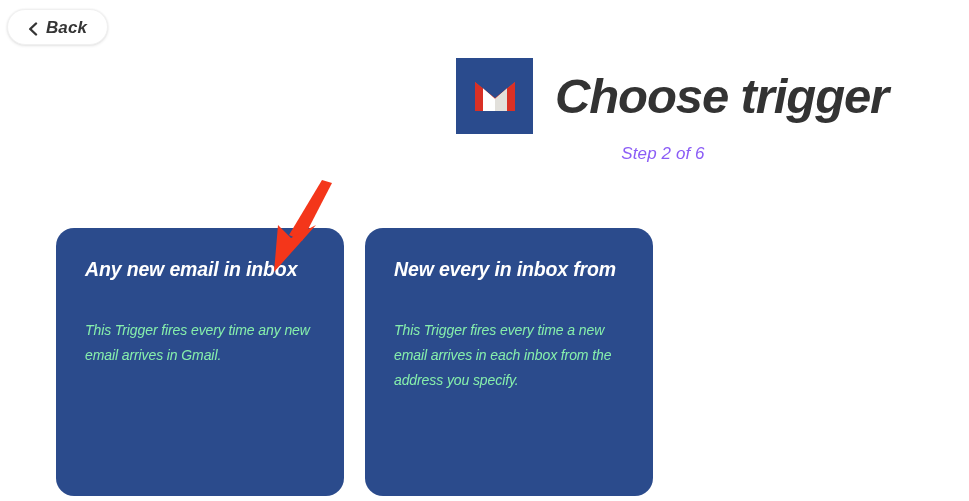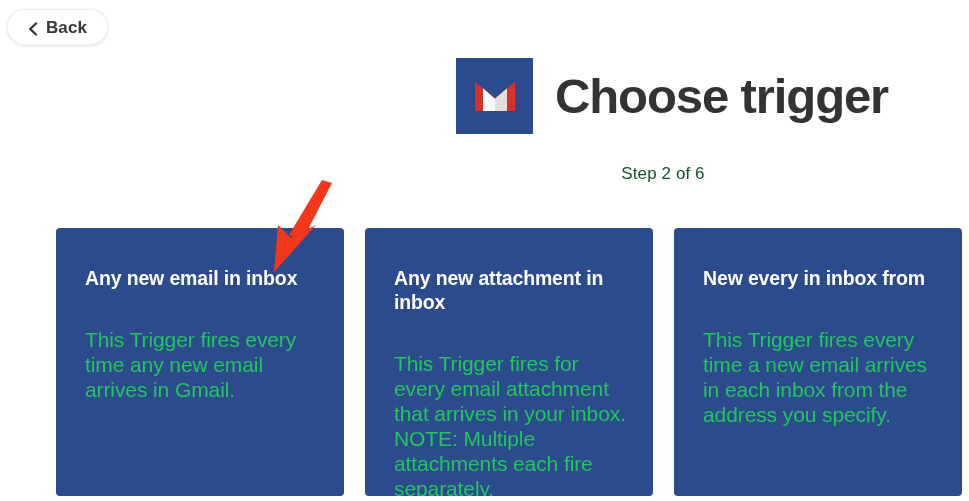--- a/index.html
+++ b/index.html
@@ -13,20 +13,21 @@
     font-family: "Liberation Sans", "DejaVu Sans", sans-serif;
     -webkit-font-smoothing: antialiased;
   }
 
   #screen {
     position: relative;
     width: 969px;
     height: 501px;
     background: #ffffff;
     overflow: hidden;
+    font-style: italic;
   }
 
   
   .back-button {
     position: absolute;
     left: 7px;
     top: 9px;
     width: 101px;
     height: 36px;
     border-radius: 18px;
@@ -91,63 +92,63 @@
     font-weight: bold;
     color: #333333;
     letter-spacing: -1.1px;
     line-height: 1;
     white-space: nowrap;
   }
 
   .step-label {
     position: absolute;
     left: 456px;
-    top: 164px;
+    top: 144px;
     width: 414px;
     text-align: center;
     font-size: 17px;
-    color: #14532d;
+    color: #8b5cf6;
     letter-spacing: 0.1px;
     line-height: 1.2;
   }
 
   
   .cards {
     position: absolute;
     left: 56px;
     top: 228px;
     width: 866px;
     height: 300px;
     display: flex;
     gap: 21px;
   }
 
   .trigger-card {
     width: 288px;
     height: 268px;
     background: #2B4B8C;
-    border-radius: 4px;
-    padding: 38px 26px 20px 29px;
+    border-radius: 18px;
+    padding: 29px 26px 20px 29px;
     cursor: pointer;
     flex: none;
     overflow: hidden;
   }
 
   .card-title {
     font-size: 19.5px;
     font-weight: bold;
     color: #ffffff;
     line-height: 24px;
     letter-spacing: -0.15px;
     margin-bottom: 18px;
   }
 
   .card-desc {
-    font-size: 21px;
-    color: #22c55e;
+    font-size: 14px;
+    color: #86efac;
     line-height: 25px;
     letter-spacing: -0.1px;
     margin-top: 37px;
   }
 
   
   .annotation-arrow {
     position: absolute;
     left: 258px;
     top: 180px;
@@ -193,24 +194,20 @@
     <div class="step-label">Step 2 of 6</div>
   </div>
 
   <div class="cards">
 
     <div class="trigger-card">
       <div class="card-title">Any new email in inbox</div>
       <div class="card-desc">This Trigger fires every time any new email arrives in Gmail.</div>
     </div>
 
-    <div class="trigger-card">
-      <div class="card-title">Any new attachment in inbox</div>
-      <div class="card-desc">This Trigger fires for every email attachment that arrives in your inbox. NOTE: Multiple attachments each fire separately.</div>
-    </div>
 
     <div class="trigger-card">
       <div class="card-title">New every in inbox from</div>
       <div class="card-desc">This Trigger fires every time a new email arrives in each inbox from the address you specify.</div>
     </div>
 
   </div>
 
   <div class="annotation-arrow">
     <svg width="90" height="100" viewBox="0 0 90 100">

